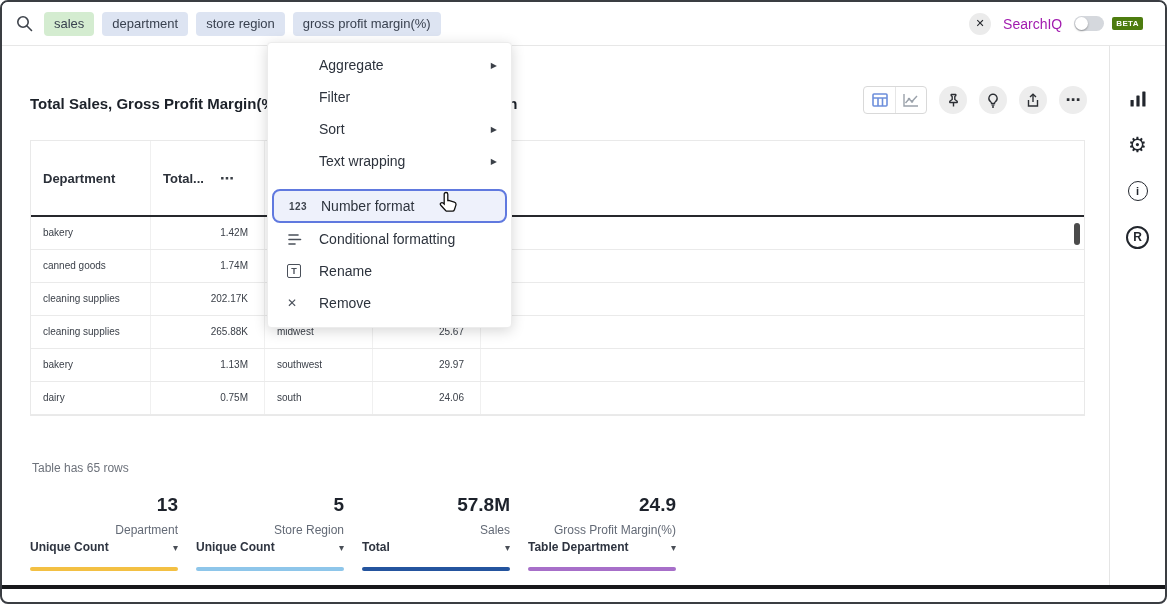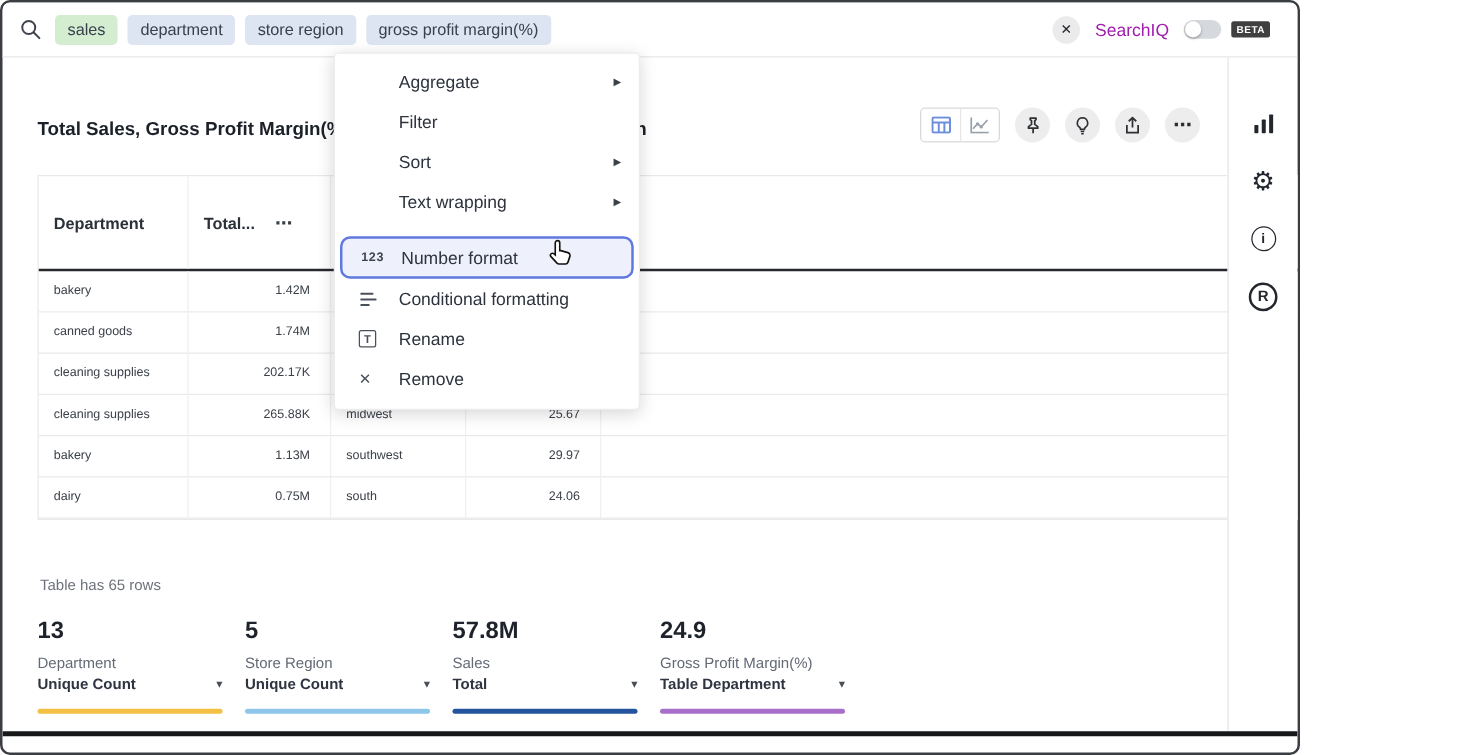--- a/index.html
+++ b/index.html
@@ -1,36 +1,36 @@
 <!DOCTYPE html>
 <html><head>
 <meta charset="utf-8">
 <style>
   * { margin:0; padding:0; box-sizing:border-box; }
   html,body { width:1167px; height:604px; overflow:hidden; background:#fff;
               font-family:"Liberation Sans","DejaVu Sans",sans-serif; }
-  .window { position:relative; width:1040px; height:604px; background:#fff;
+  .window { position:relative; width:1167px; height:604px; background:#fff;
             border:2px solid #3a3d42; border-radius:8px; overflow:hidden; }
 
   
   .topbar { position:absolute; top:0; left:0; right:0; height:44px; background:#fff;
             display:flex; align-items:center; padding:0 22px 0 14px;
             border-bottom:1px solid #e7e7e7; z-index:5; }
   .search-icon { width:17px; height:17px; margin-right:11px; flex:none; }
   .chips { display:flex; gap:8px; }
   .chip { height:24px; display:flex; align-items:center; padding:0 10px;
           border-radius:4px; font-size:13px; color:#39414f; cursor:pointer; }
   .topbar-right { margin-left:auto; display:flex; align-items:center; gap:12px; }
   .x-btn { width:22px; height:22px; border-radius:50%; background:#ebebeb; cursor:pointer;
            display:flex; align-items:center; justify-content:center; font-size:11px; color:#24272c; }
   .searchiq { font-size:14px; font-weight:500; color:#a21caf; }
   .toggle { width:30px; height:15px; border-radius:8px; background:#d5d8dd; position:relative; cursor:pointer; }
   .toggle-knob { position:absolute; left:1px; top:1px; width:13px; height:13px; border-radius:50%;
                  background:#fff; box-shadow:0 1px 2px rgba(0,0,0,.35); }
-  .beta { align-self:flex-start; margin:4px 0 0 -4px; background:#404040; color:#fff;
+  .beta { align-self:flex-start; margin:4px 0 0 -4px; background:#4d7c0f; color:#fff;
           font-size:8px; font-weight:700; letter-spacing:.4px; padding:2px 4px; border-radius:2px; }
 
   
   .title { position:absolute; left:28px; top:93px; font-size:15px; font-weight:700;
            color:#1c2129; white-space:nowrap; z-index:1; }
   .toolbar { position:absolute; top:84px; right:78px; display:flex; align-items:center; gap:12px; z-index:2; }
   .view-switch { display:flex; border:1px solid #d9d9d9; border-radius:4px; height:28px; overflow:hidden; background:#fff; }
   .vs-btn { width:31px; display:flex; align-items:center; justify-content:center; cursor:pointer; }
   .vs-btn + .vs-btn { border-left:1px solid #e6e6e6; }
   .circle-btn { width:28px; height:28px; border-radius:50%; background:#ededed; cursor:pointer;
@@ -61,21 +61,21 @@
   .t-row:last-child { border-bottom:none; }
   .td { padding:8px 12px; font-size:10px; line-height:16px; color:#3b4049;
         border-right:1px solid #f0f0f0; display:flex; align-items:center; }
   .td.num { justify-content:flex-end; text-align:right; padding-right:16px; }
   .v-thumb { position:absolute; right:4px; top:82px; width:6px; height:22px;
              border-radius:3px; background:#4b4b4b; cursor:pointer; }
   .rowcount { position:absolute; left:30px; top:459px; font-size:12px; color:#6d727b; z-index:1; }
 
   
   .cards { position:absolute; left:28px; top:492px; display:flex; gap:18px; z-index:1; }
-  .card { width:148px; }
+  .card { width:148px;text-align:right; }
   .card-value { font-size:19px; font-weight:700; color:#1d222b; }
   .card-name { margin-top:7px; font-size:12px; color:#636a76; }
   .card-agg { margin-top:3px; font-size:12px; font-weight:600; color:#2e3440;
               display:flex; align-items:center; justify-content:space-between; }
   .caret { font-size:10px; color:#4a4f57; cursor:pointer; }
   .card-bar { margin-top:13px; height:4px; border-radius:2px; }
 
   
   .menu { position:absolute; left:265px; top:40px; width:245px; background:#fff;
           border:1px solid #ececec; border-radius:4px; box-shadow:0 3px 14px rgba(0,0,0,.16);

